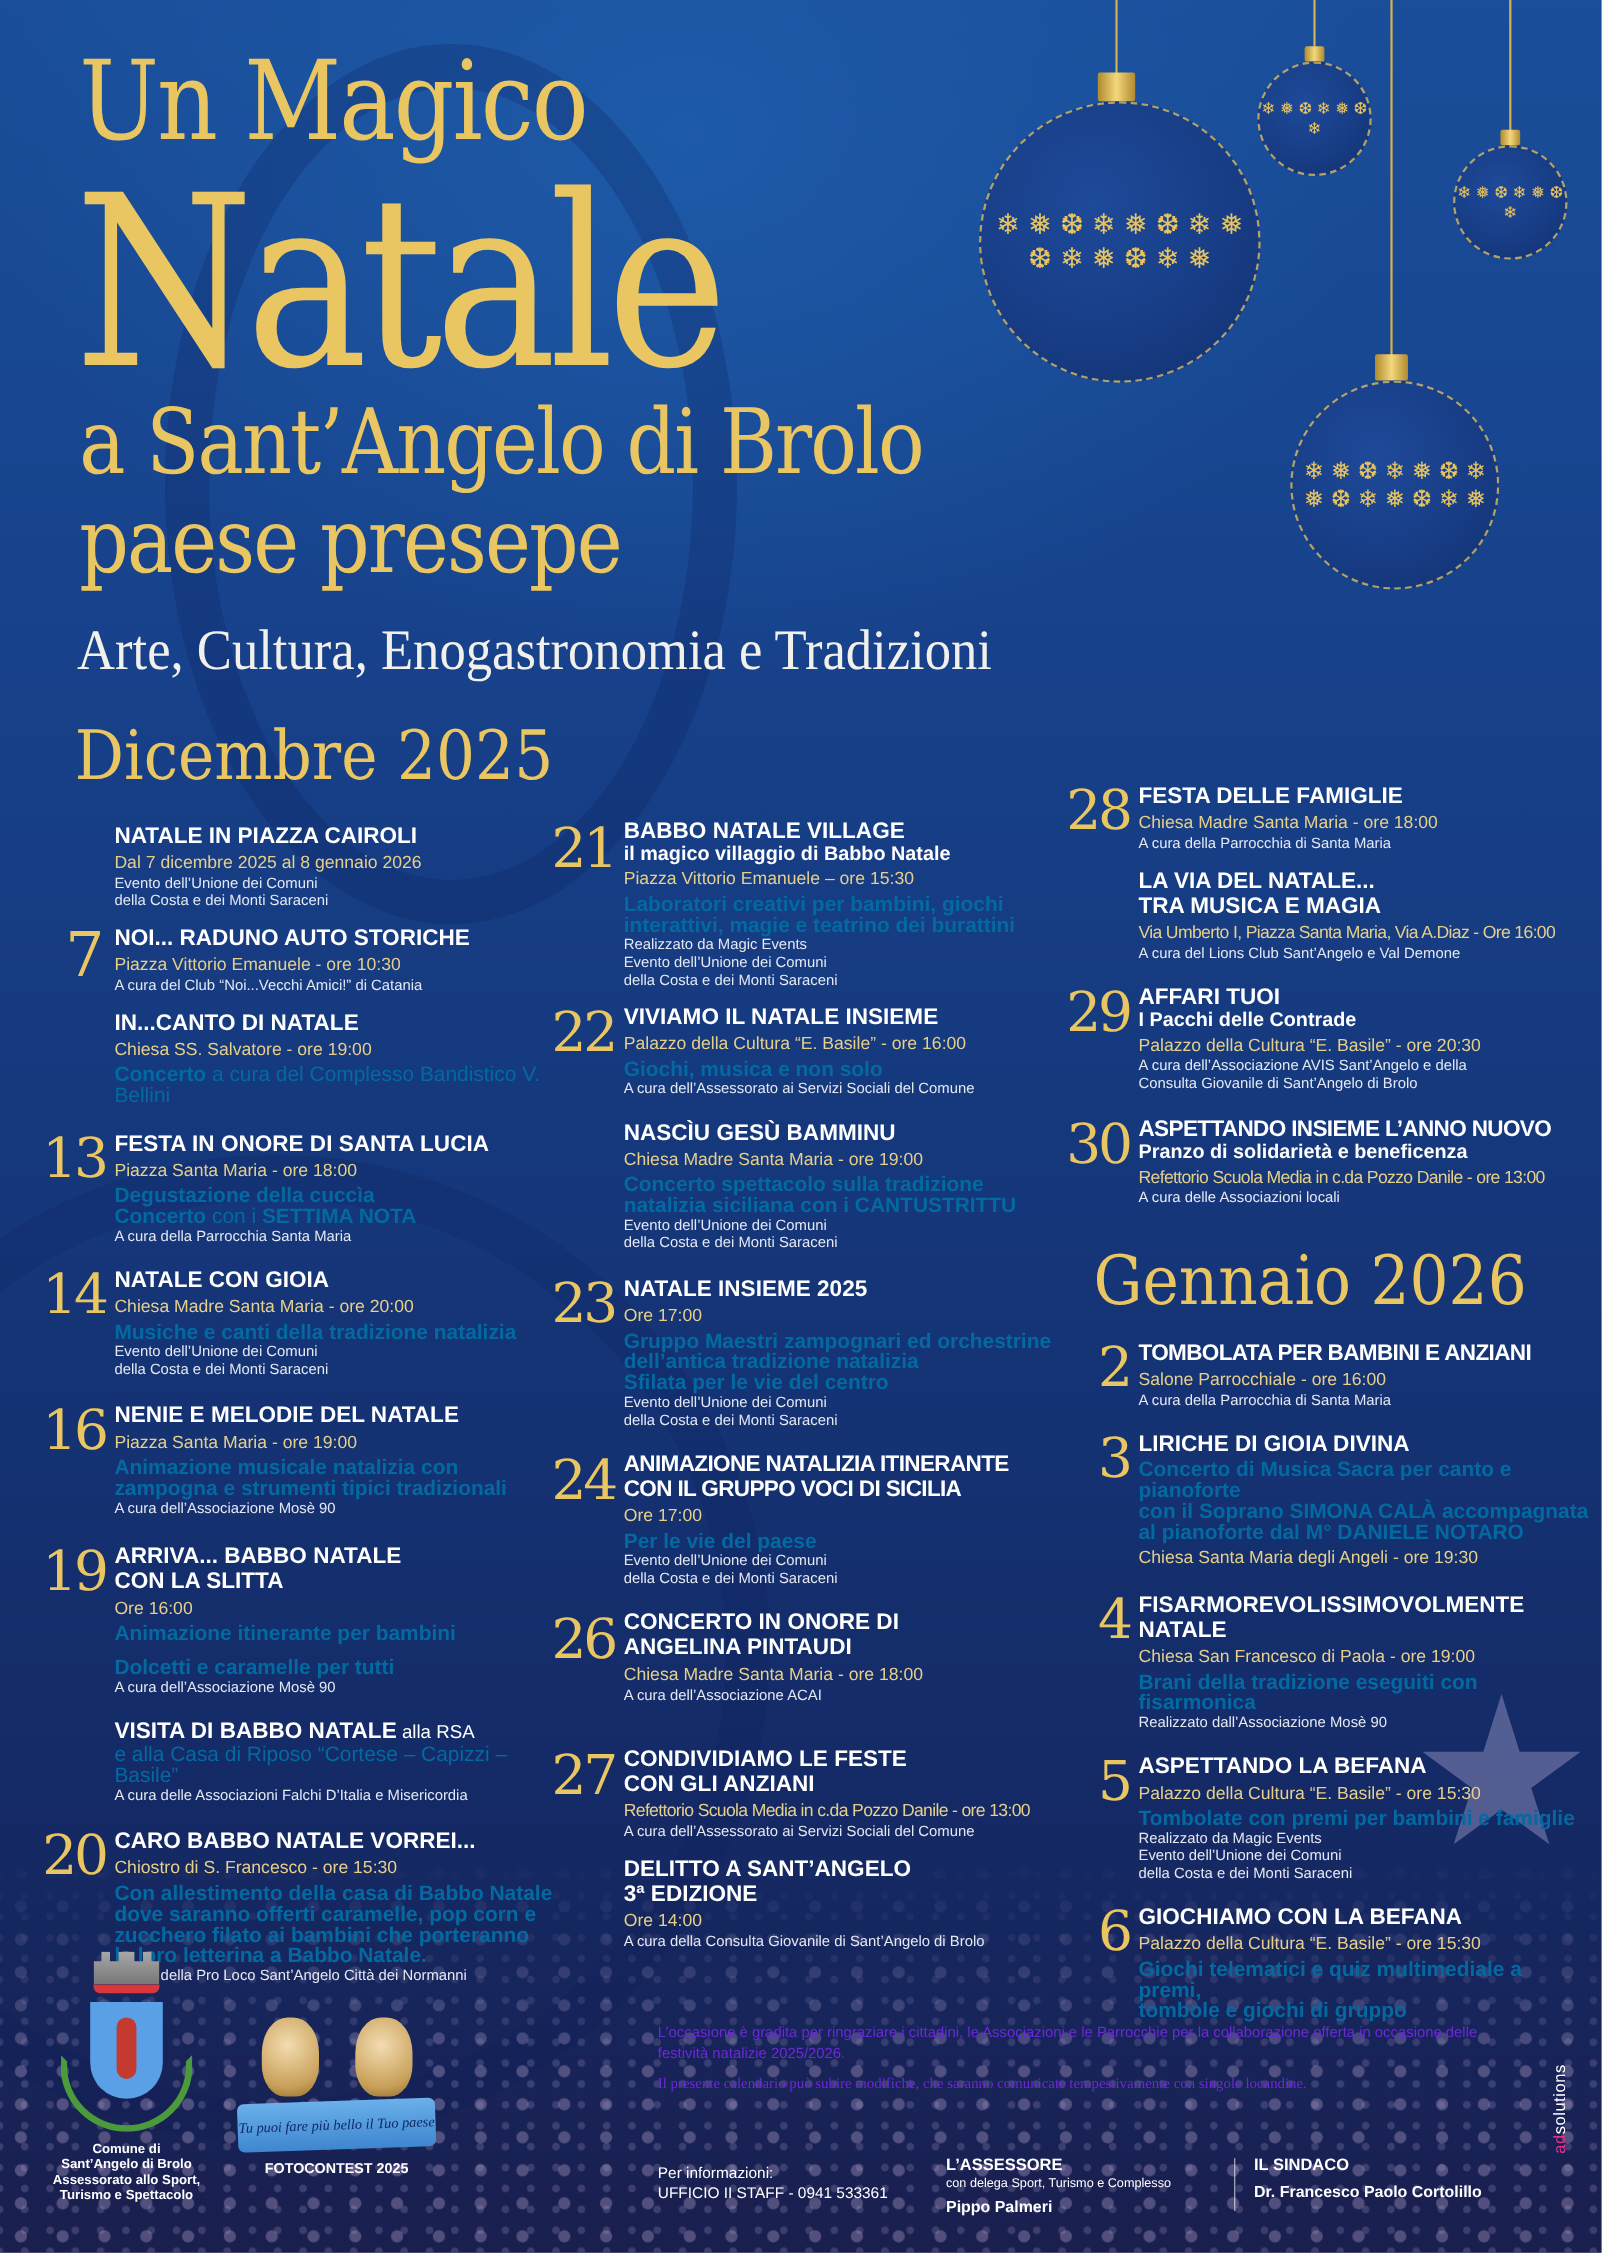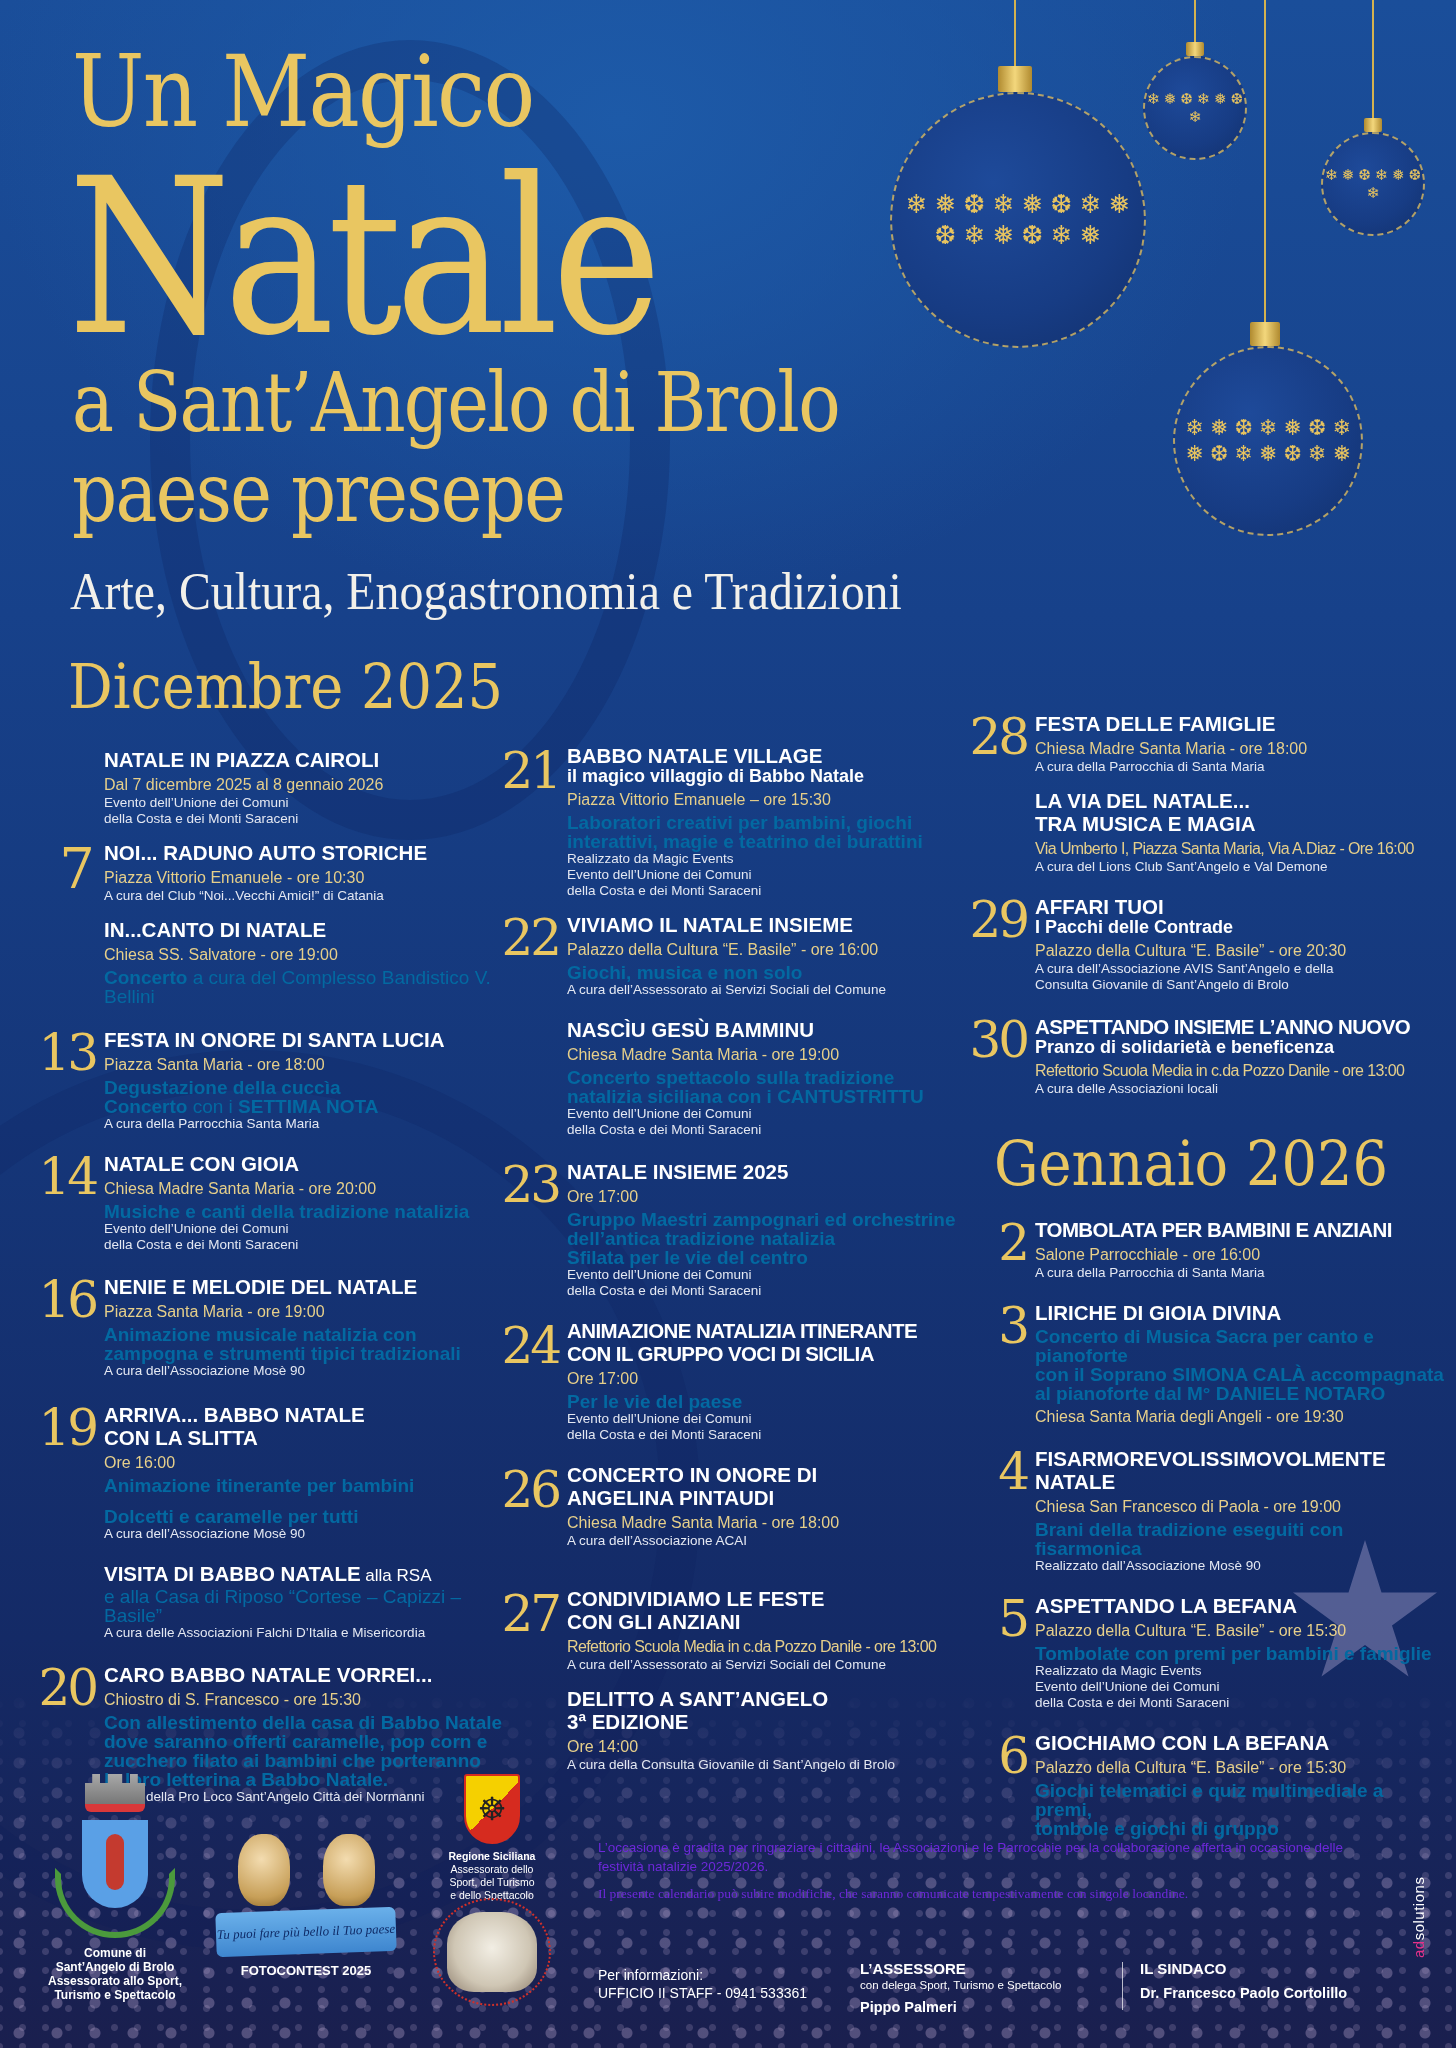--- a/index.html
+++ b/index.html
@@ -387,44 +387,34 @@
 
   <div class="logo-block" style="left:196px;top:1834px;width:220px;">
     <div class="cherubs">
       <div class="cherub"></div>
       <div class="cherub"></div>
     </div>
     <div class="foto-ribbon">Tu puoi fare più bello il Tuo paese</div>
     <div style="margin-top:10px;font-size:13px">FOTOCONTEST 2025</div>
   </div>
 
-  <div class="logo-block" style="left:432px;top:1774px;width:120px;font-size:10.5px;line-height:13px;">
-    <div class="sicily"></div>
-    <div>Regione Siciliana</div>
-    <div style="font-weight:normal">Assessorato dello</div>
-    <div style="font-weight:normal">Sport, del Turismo</div>
-    <div style="font-weight:normal">e dello Spettacolo</div>
-    <div class="parrocchia">
-        <div class="ring"></div>
-      </div>
-  </div>
 
   <div class="footer-note">
     <p>L’occasione è gradita per ringraziare i cittadini, le Associazioni e le Parrocchie per la collaborazione offerta in occasione delle festività natalizie 2025/2026.</p>
     <p>Il presente calendario può subire modifiche, che saranno comunicate tempestivamente con singole locandine.</p>
   </div>
 
   <div class="footer-row" style="left:598px;top:1966px;">
     <div>Per informazioni:</div>
     <div>UFFICIO II STAFF - 0941 533361</div>
   </div>
 
   <div class="footer-row signature" style="left:860px;top:1960px;width:240px;">
     <div class="role">L’ASSESSORE</div>
-    <div class="sub">con delega Sport, Turismo e Spettacolo</div>
+    <div class="sub">con delega Sport, Turismo e Complesso</div>
     <div class="name">Pippo Palmeri</div>
   </div>
 
   <div class="vdivider"></div>
 
   <div class="footer-row signature" style="left:1140px;top:1960px;width:240px;">
     <div class="role">IL SINDACO</div>
     <div class="name">Dr. Francesco Paolo Cortolillo</div>
   </div>
 

